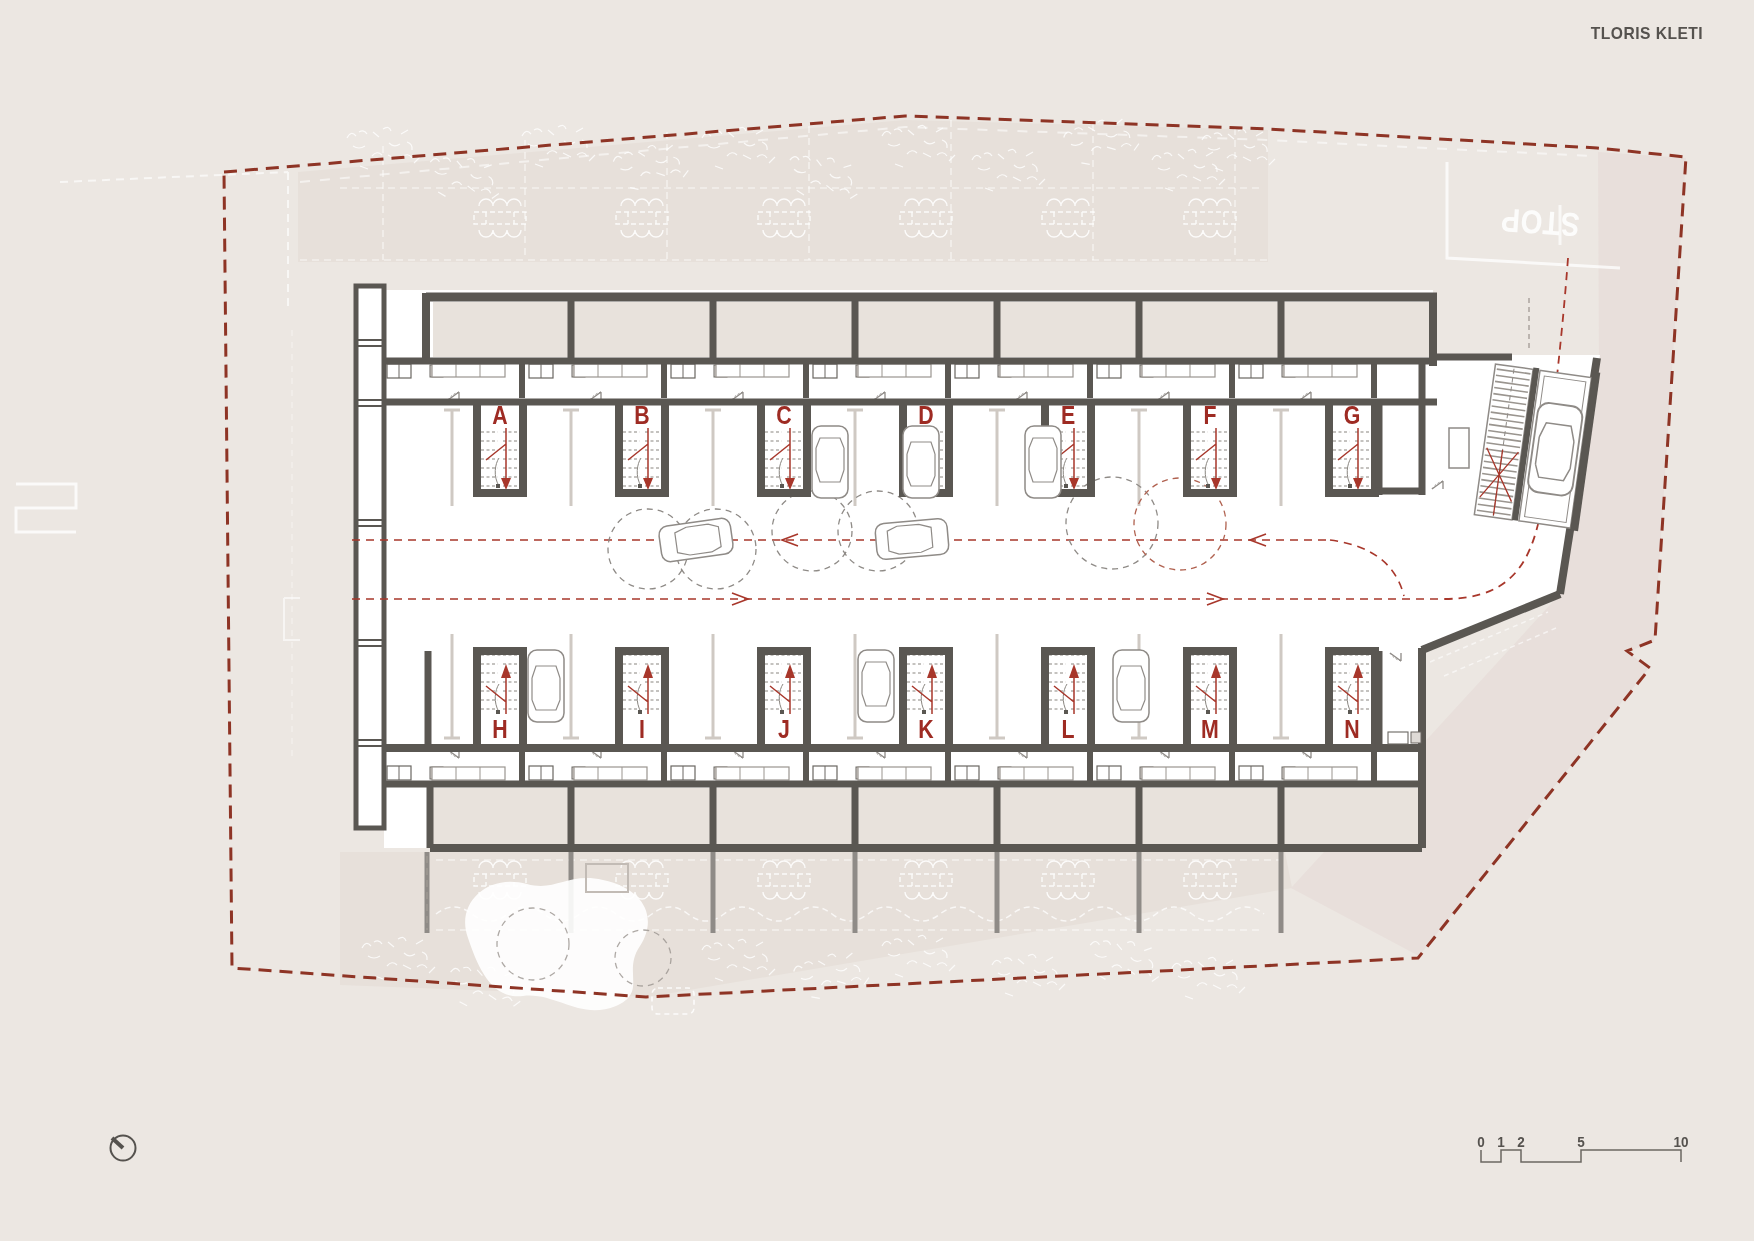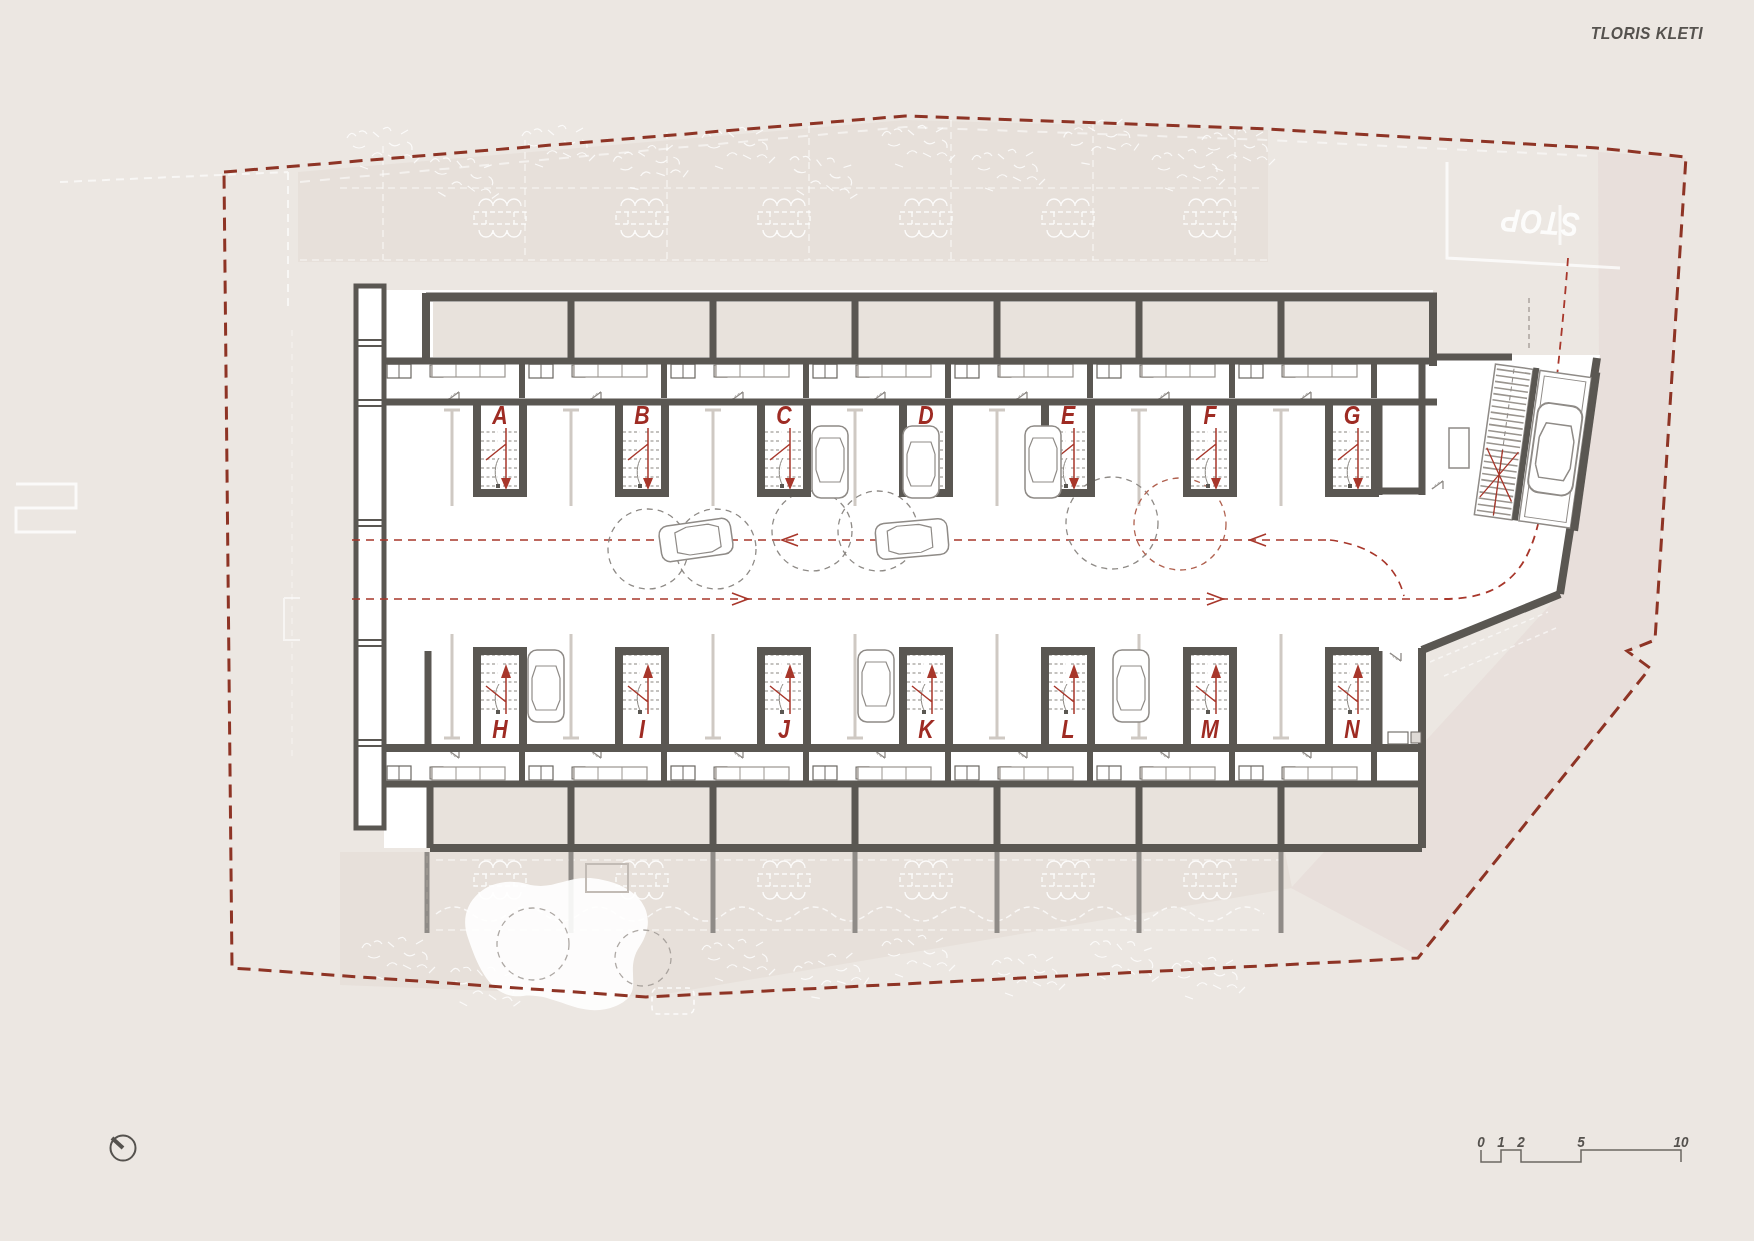--- a/index.html
+++ b/index.html
@@ -1,17 +1,17 @@
 <!DOCTYPE html>
 <html><head>
 <meta charset="utf-8">
 <style>
   html,body{margin:0;padding:0;background:#ece7e2;}
   #stage{position:relative;width:1754px;height:1241px;background:#ece7e2;overflow:hidden;
-         font-family:"Liberation Sans",sans-serif;font-style:italic;}
+         font-family:"Liberation Sans",sans-serif;}
   #plan-svg{position:absolute;left:0;top:0;}
   .txt{position:absolute;white-space:nowrap;}
   .stair-letter{color:#9e2b23;font-size:26px;font-weight:700;
     transform:translate(-50%,-50%) scaleX(.82);}
   .page-title{color:#55524e;font-size:17px;font-weight:700;letter-spacing:.5px;
     transform:scaleX(.92);transform-origin:right center;}
   .scale-num{color:#55524e;font-size:15px;font-weight:600;transform:translate(-50%,-50%) scaleX(.9);}
   .road-word{color:#ffffff;font-size:33px;font-weight:700;opacity:.88;letter-spacing:1px;
     transform:translate(-50%,-50%) rotate(184deg) scaleX(.85);}
 </style>

